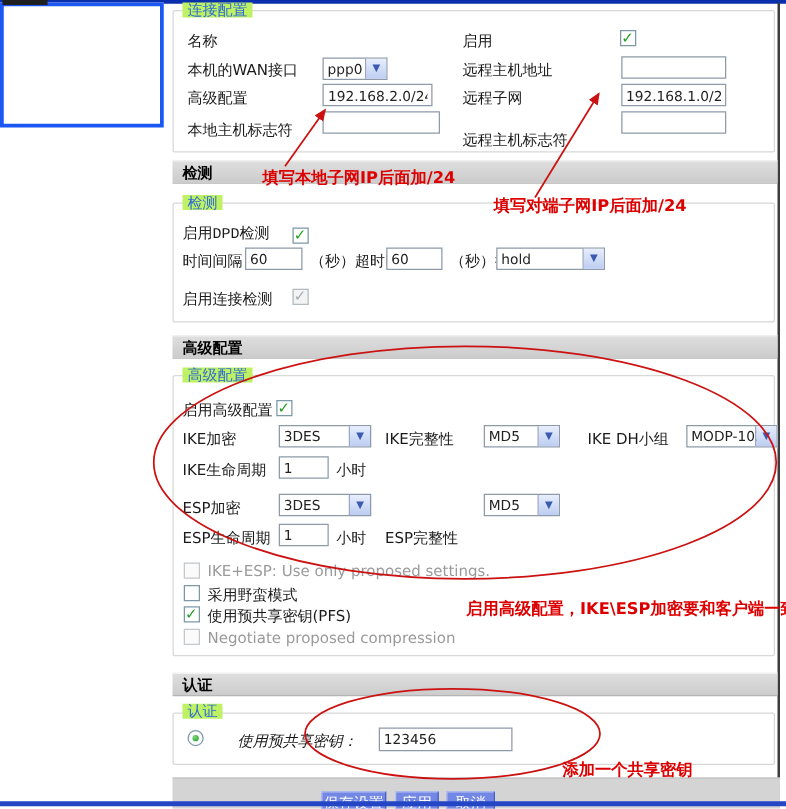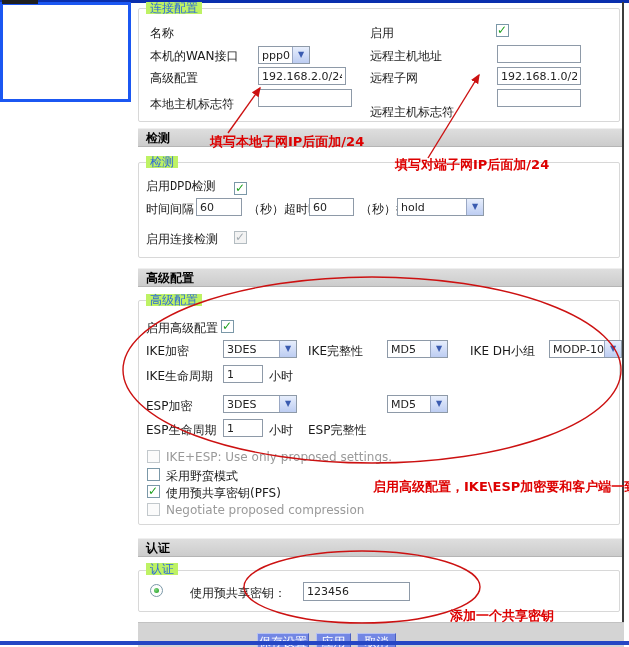--- a/index.html
+++ b/index.html
@@ -165,21 +165,21 @@
   <div class="lbl gray" style="left:166px;top:503px;">Negotiate proposed compression</div>
 
   <div class="note" style="left:373px;top:478px;">启用高级配置，IKE\ESP加密要和客户端一致</div>
 
   <div class="abs bar" style="top:538px;">认证</div>
 
   <div class="abs fs" style="top:570px;height:42px;"></div>
   <div class="legend" style="left:146px;top:563px;">认证</div>
 
   <div class="radio sel" style="left:150px;top:584px;"></div>
-  <div class="lbl" style="left:190px;top:585px;">使用预共享密钥：</div>
+  <div class="lbl" style="left:190px;top:585px;font-style:italic;">使用预共享密钥：</div>
   <input class="inp" style="left: 303px; top: 582px; width: 107px; height: 19px;" value="123456">
 
   <div class="note" style="left:450px;top:607px;">添加一个共享密钥</div>
 
   <div class="abs btmbar"></div>
   <div class="btn" style="left:257px;width:52px;">保存设置</div>
   <div class="btn" style="left:316px;width:35px;">应用</div>
   <div class="btn" style="left:357px;width:39px;">取消</div>
   <div class="abs botline"></div>
 

